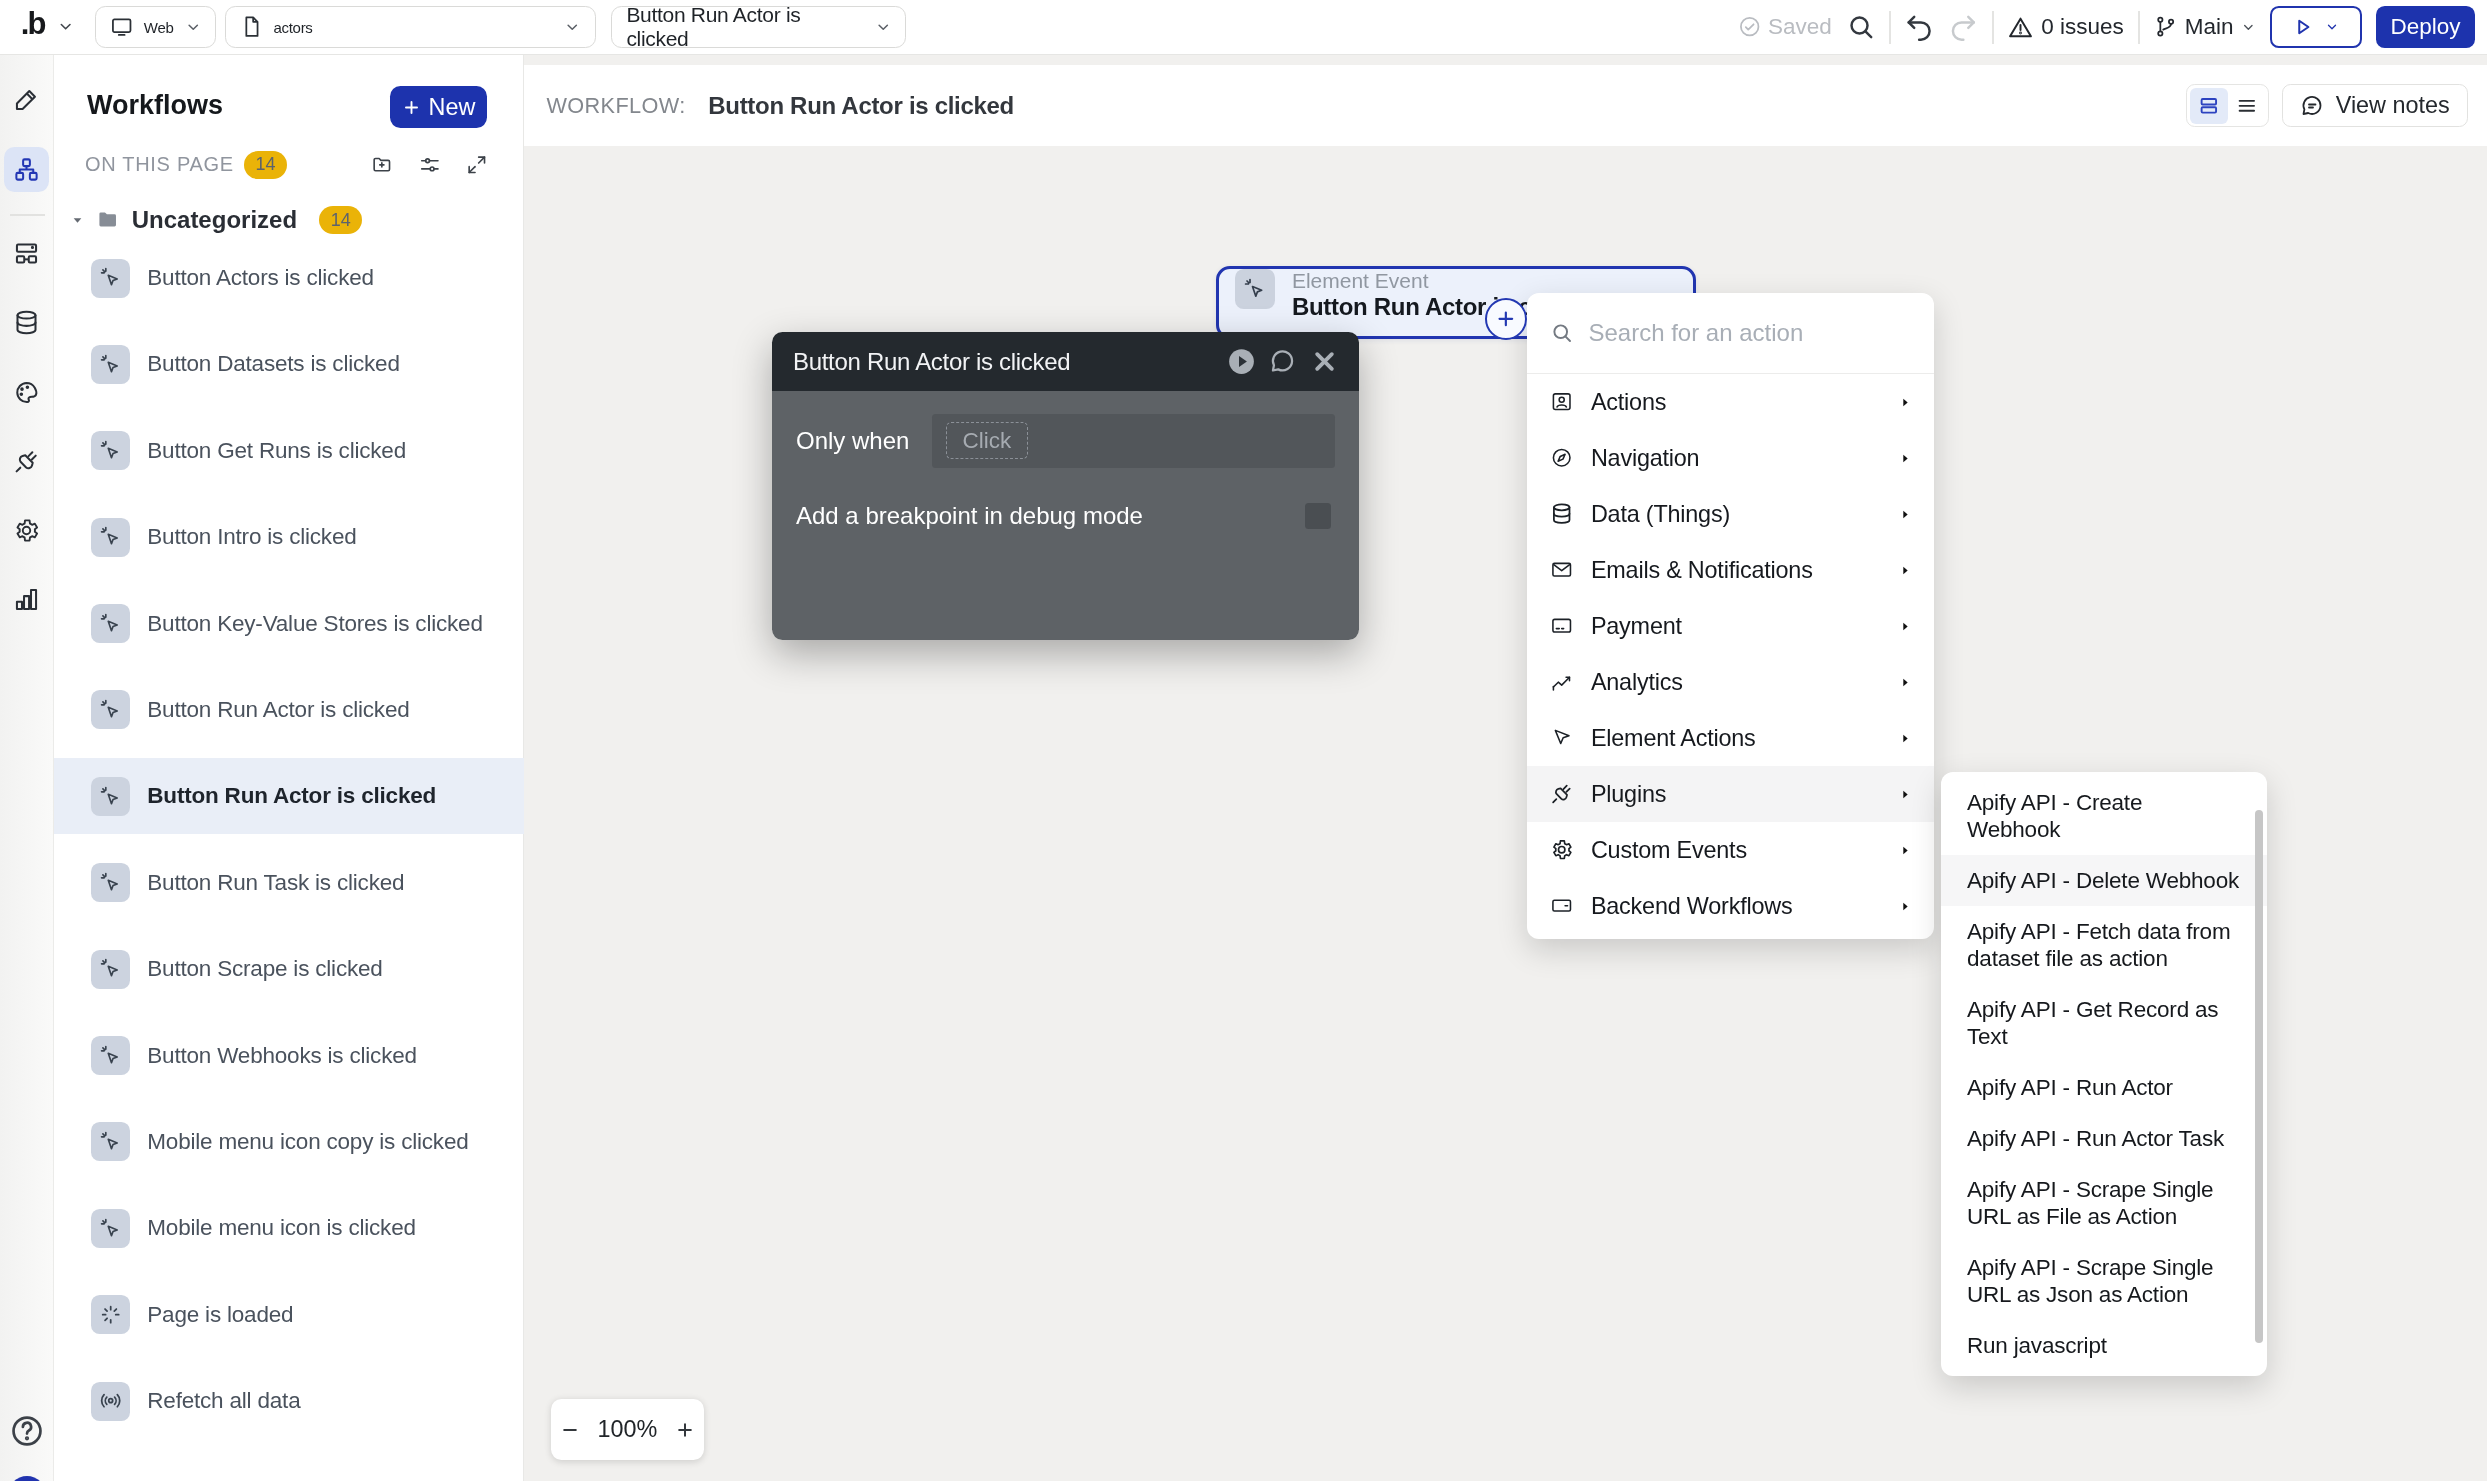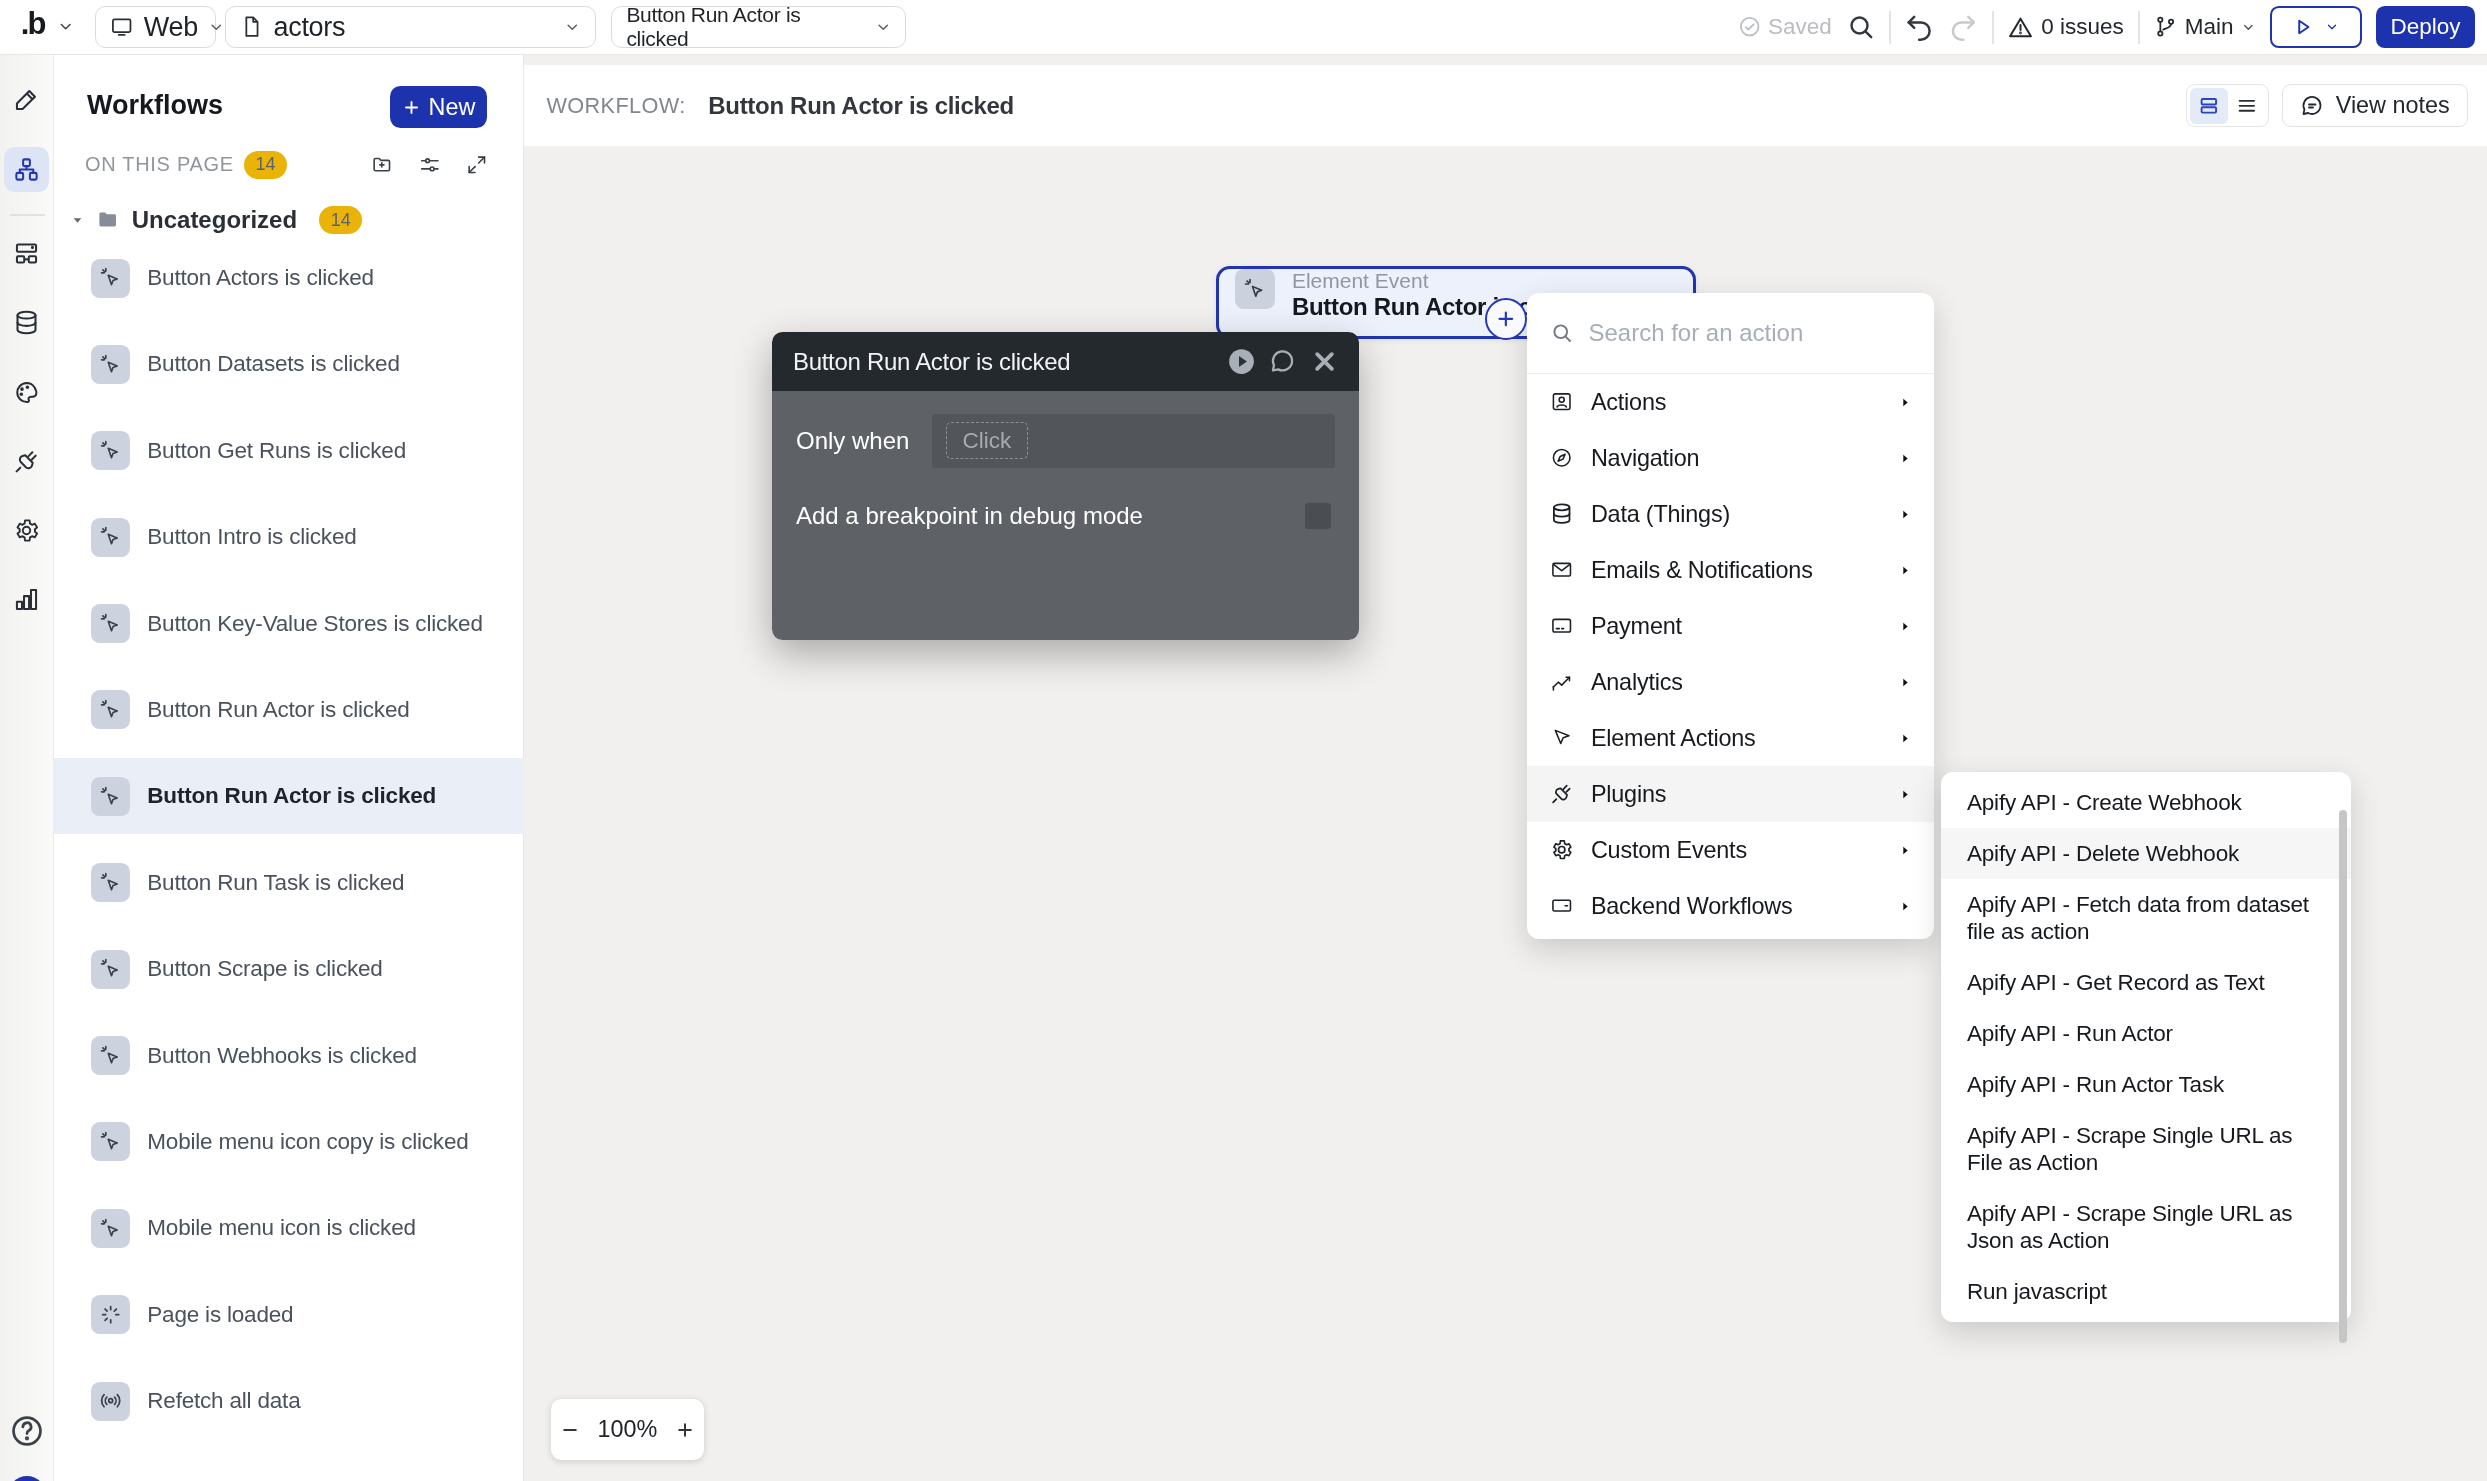--- a/index.html
+++ b/index.html
@@ -9,21 +9,21 @@
   .ic svg { width:100%; height:100%; display:block; }
 
   
   .topbar { position:absolute; left:0; top:0; width:2487px; height:55px; background:#fff;
     border-bottom:1.7px solid #e6e6e4; display:flex; align-items:center; padding:0 12px; z-index:50; }
   .tb-left { display:flex; align-items:center; gap:8.7px; }
   .logo { font-size:31px; font-weight:800; letter-spacing:-1.7px; color:#17191c; padding:0 3.5px 5.2px 8.7px; }
   .logo-chev { width:17.3px; height:17.3px; color:#42474d; }
   .tb-select { height:42px; border:1.7px solid #dadad8; border-radius:10.4px; background:#fff;
     display:flex; align-items:center; gap:10.4px; padding:0 14px; cursor:pointer; }
-  .tb-select .lbl { font-size:27px; color:#1f2328; letter-spacing:-0.3px; }
+  .tb-select .lbl { font-size:15px; color:#1f2328; letter-spacing:-0.3px; }
   .tb-select .chev { width:16.5px; height:16.5px; color:#5a5f66; margin-left:auto; }
   .tb-select .tsic { width:23.4px; height:23.4px; color:#2b3036; }
   .sel-device { width:121px; margin-left:12px; }
   .sel-page { width:371px; }
   .sel-workflow { width:295px; margin-left:7px; }
   .sel-workflow .lbl { font-size:21px; }
   .tb-spacer { flex:1; }
   .tb-right { display:flex; align-items:center; gap:14px; }
   .saved { display:flex; align-items:center; gap:7px; color:#b9bcc1; font-size:22.5px; }
   .saved .ic { width:23.4px; height:23.4px; }
@@ -138,21 +138,21 @@
   .am-search .ic { width:23.4px; height:23.4px; color:#747a82; }
   .am-search input { border:none; outline:none; font-size:24px; font-family:inherit; color:#1f2328; width:100%; }
   .am-search input::placeholder { color:#a8aeb6; }
   .am-item { height:56px; display:flex; align-items:center; gap:18px; padding:0 22.5px; cursor:pointer; }
   .am-item .ic { width:23.4px; height:23.4px; color:#1c2127; }
   .am-label { font-size:23.4px; color:#16191e; letter-spacing:-0.2px; }
   .am-item .caret { margin-left:auto; width:13px; height:13px; color:#111; }
   .am-item.highlighted { background:#f4f4f5; }
 
   
-  .submenu { position:absolute; left:1418px; top:717px; width:410px; background:#fff; border-radius:12px;
+  .submenu { position:absolute; left:1418px; top:717px; width:326px; background:#fff; border-radius:12px;
     box-shadow:0 10.4px 31px rgba(0,0,0,0.16); z-index:21; padding:5.2px 0; }
   .sm-item { padding:12px 26px; font-size:22.5px; color:#16191d; line-height:27px; letter-spacing:-0.2px; cursor:pointer; }
   .sm-item.highlighted { background:#f6f6f7; }
   .sm-scroll { position:absolute; right:4.3px; top:38px; width:7.8px; height:533px; background:#c6c6c6; border-radius:4.3px; }
 
   
   .zoom-pill { position:absolute; left:28px; top:1344px; width:153px; height:61px; background:#fff; border-radius:10.4px;
     box-shadow:0 1.7px 7px rgba(0,0,0,0.14); display:flex; align-items:center; justify-content:center; gap:17.3px; }
   .zoom-pill .ic { width:20px; height:20px; color:#33373c; cursor:pointer; }
   .zoom-level { font-size:23.4px; color:#212529; }

